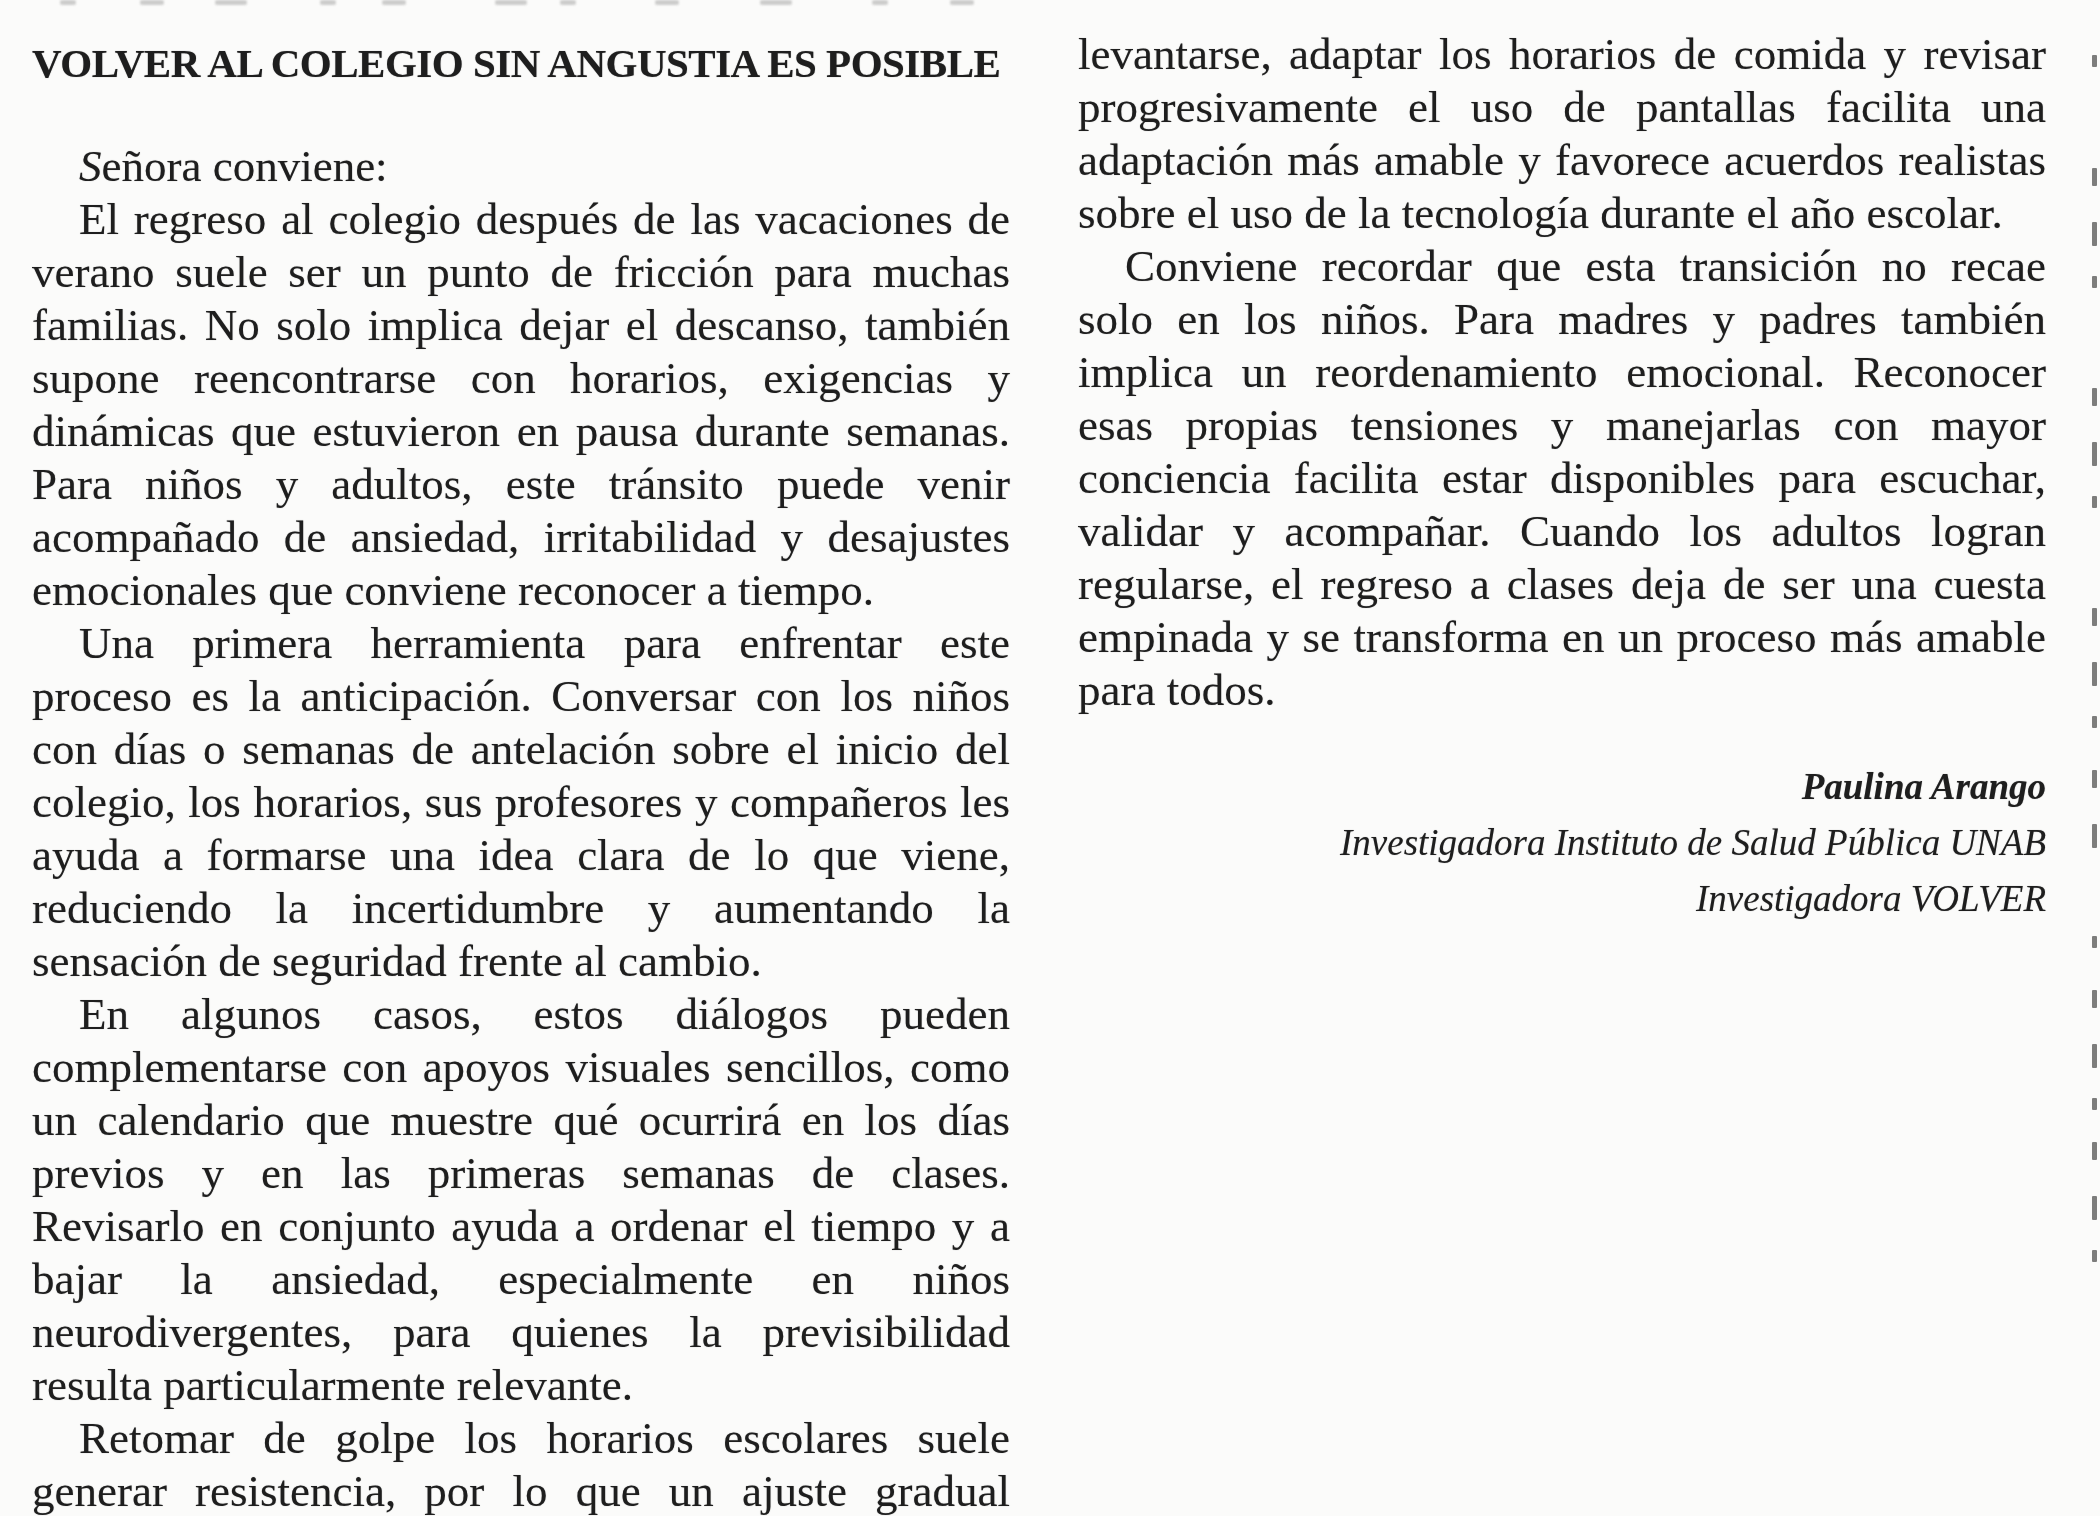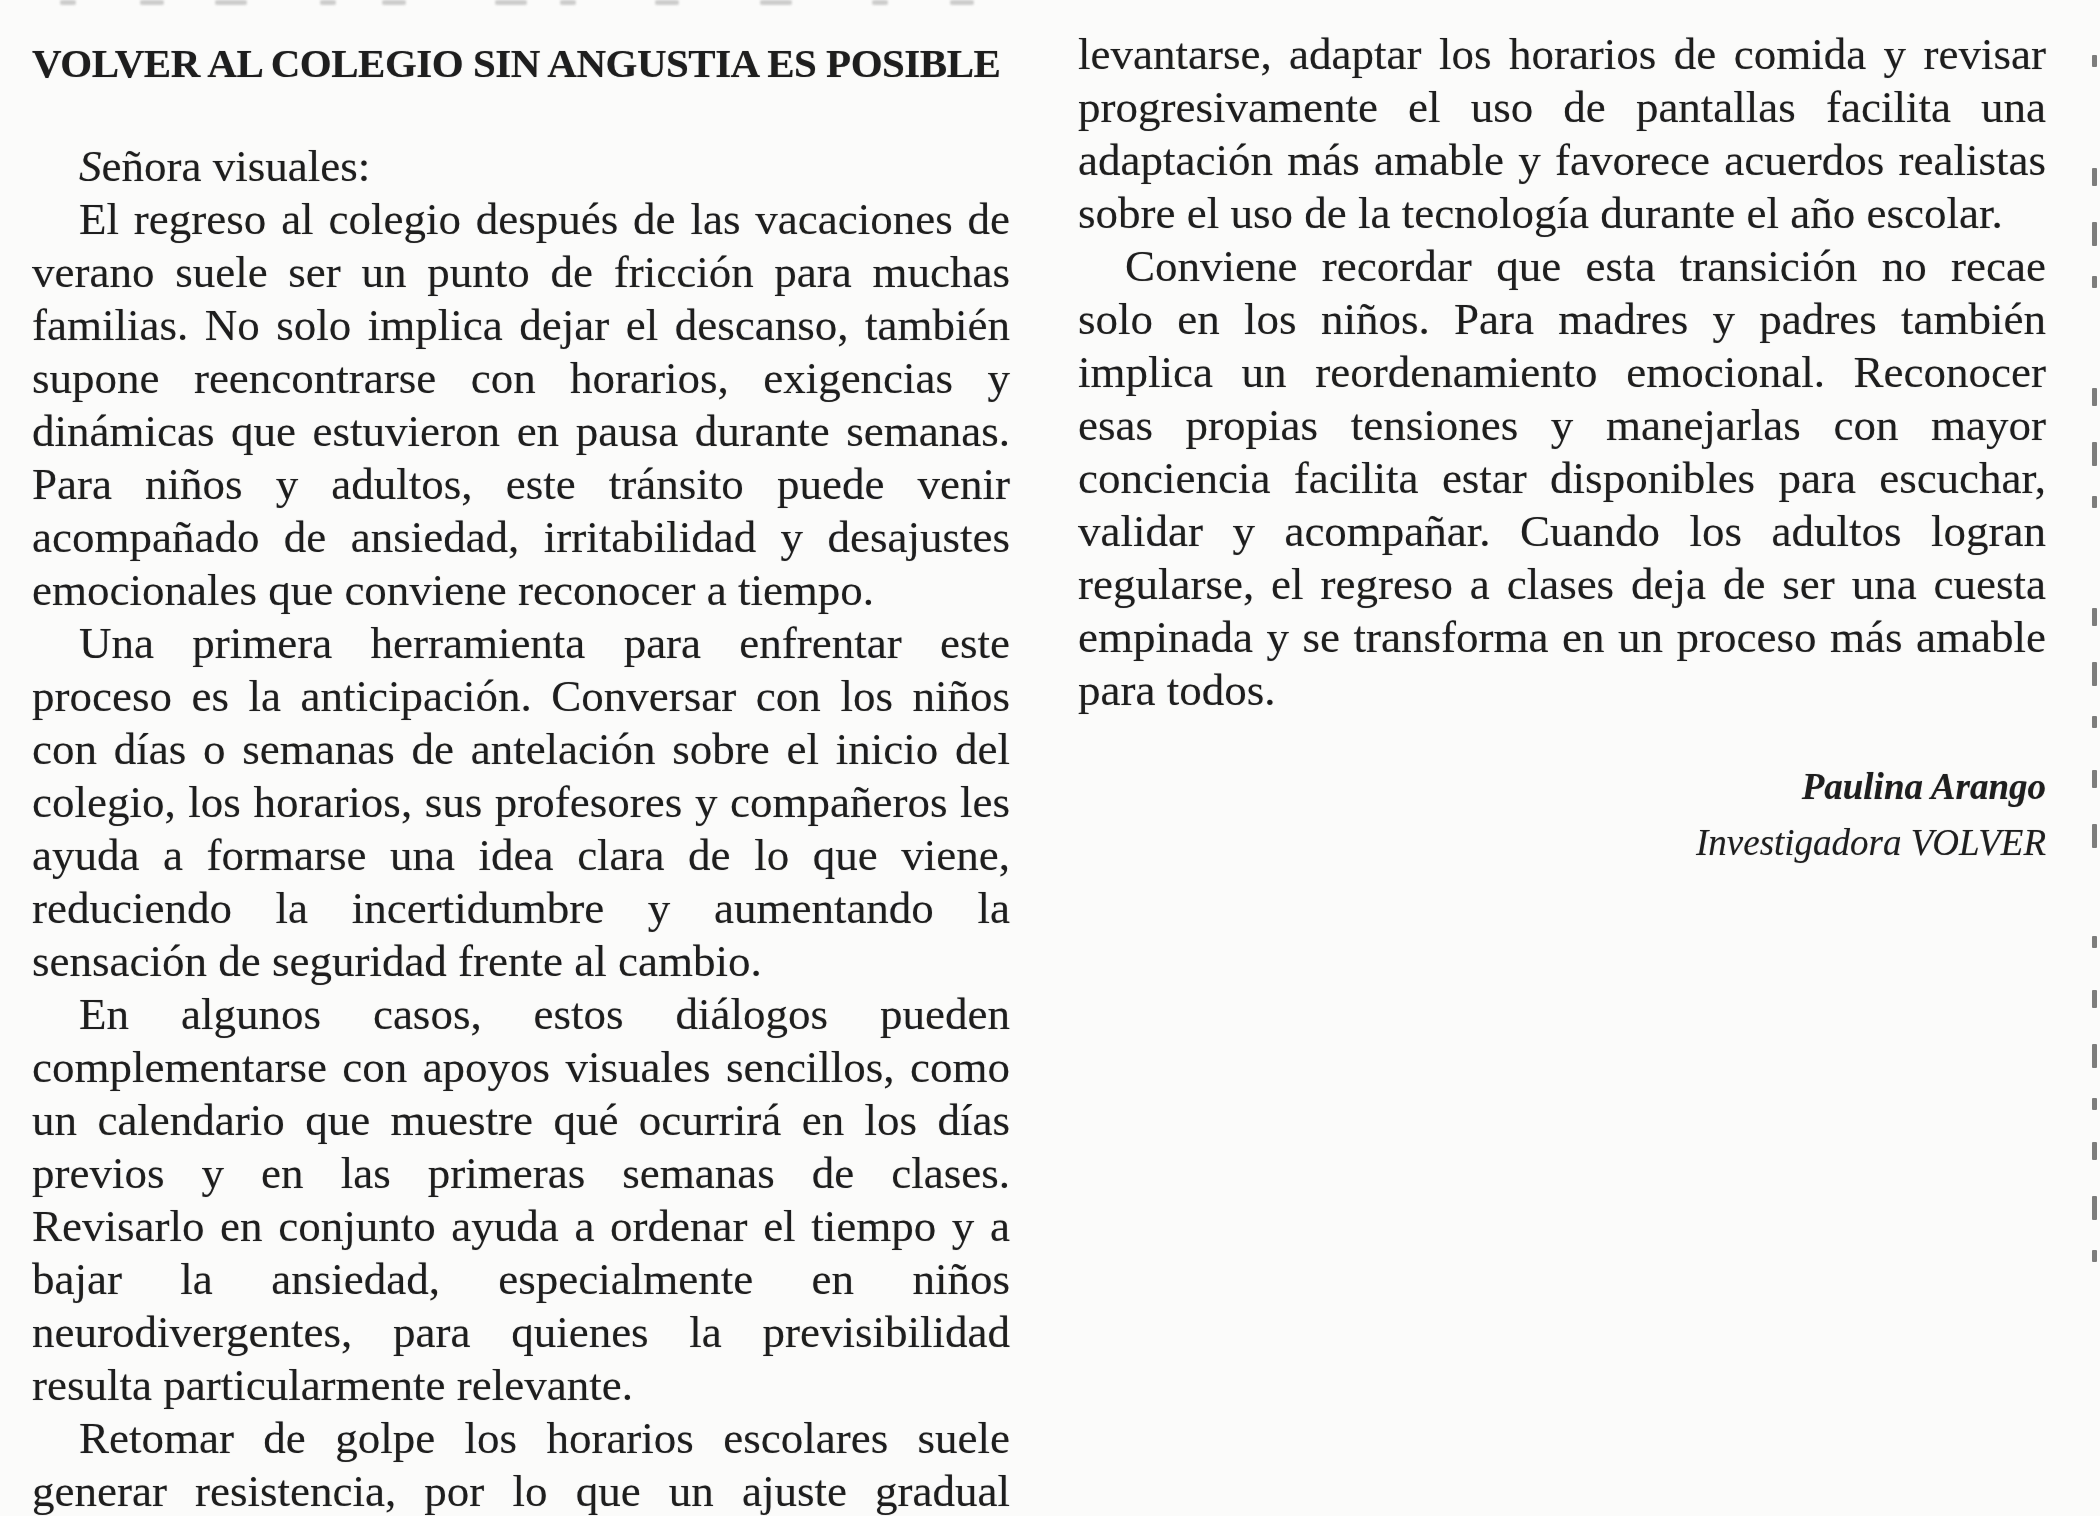--- a/index.html
+++ b/index.html
@@ -74,37 +74,38 @@
 </style>
 </head>
 <body>
 
 <div class="page">
 
   <div class="col col-left">
     <div class="headline">VOLVER AL COLEGIO SIN ANGUSTIA ES POSIBLE</div>
 
     <div class="body-text">
-      <p class="salutation"><span class="initial">S</span><span>eñora visuales:</span></p>
+      <p class="salutation"><span class="initial">S</span><span>eñora conviene:</span></p>
 
       <p class="indent">El regreso al colegio después de las vacaciones de verano suele ser un punto de fricción para muchas familias. No solo implica dejar el descanso, también supone reencontrarse con horarios, exigencias y dinámicas que estuvieron en pausa durante semanas. Para niños y adultos, este tránsito puede venir acompañado de ansiedad, irritabilidad y desajustes emocionales que conviene reconocer a tiempo.</p>
       <p class="indent">Una primera herramienta para enfrentar este proceso es la anticipación. Conversar con los niños con días o semanas de antelación sobre el inicio del colegio, los horarios, sus profesores y compañeros les ayuda a formarse una idea clara de lo que viene, reduciendo la incertidumbre y aumentando la sensación de seguridad frente al cambio.</p>
       <p class="indent">En algunos casos, estos diálogos pueden complementarse con apoyos visuales sencillos, como un calendario que muestre qué ocurrirá en los días previos y en las primeras semanas de clases. Revisarlo en conjunto ayuda a ordenar el tiempo y a bajar la ansiedad, especialmente en niños neurodivergentes, para quienes la previsibilidad resulta particularmente relevante.</p>
       <p class="indent">Retomar de golpe los horarios escolares suele generar resistencia, por lo que un ajuste gradual resulta más efectivo. Adelantar poco a poco la hora de dormir y de</p>
     </div>
   </div>
 
   <div class="col col-right">
     <div class="body-text">
       <p class="no-indent">levantarse, adaptar los horarios de comida y revisar progresivamente el uso de pantallas facilita una adaptación más amable y favorece acuerdos realistas sobre el uso de la tecnología durante el año escolar.</p>
       <p class="indent">Conviene recordar que esta transición no recae solo en los niños. Para madres y padres también implica un reordenamiento emocional. Reconocer esas propias tensiones y manejarlas con mayor conciencia facilita estar disponibles para escuchar, validar y acompañar. Cuando los adultos logran regularse, el regreso a clases deja de ser una cuesta empinada y se transforma en un proceso más amable para todos.</p>
     </div>
 
     <div class="signature">
       <div class="sig-name">Paulina Arango</div>
+      <div>Investigadora Instituto de Salud Pública UNAB</div>
       <div>Investigadora VOLVER</div>
     </div>
   </div>
 
   <div id="artifacts">
       <div class="frag-top" style="left: 60px; width: 16px;"></div>
       <div class="frag-top" style="left: 140px; width: 24px;"></div>
       <div class="frag-top" style="left: 215px; width: 32px;"></div>
       <div class="frag-top" style="left: 320px; width: 16px;"></div>
       <div class="frag-top" style="left: 382px; width: 24px;"></div>

